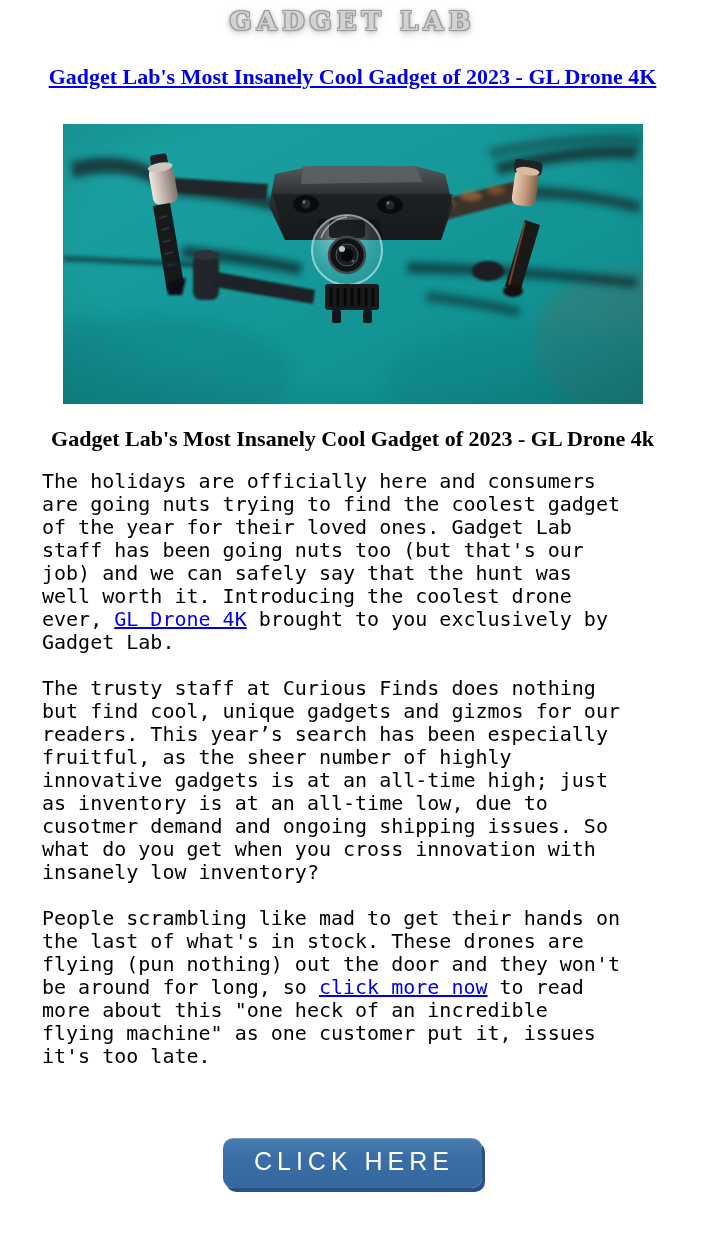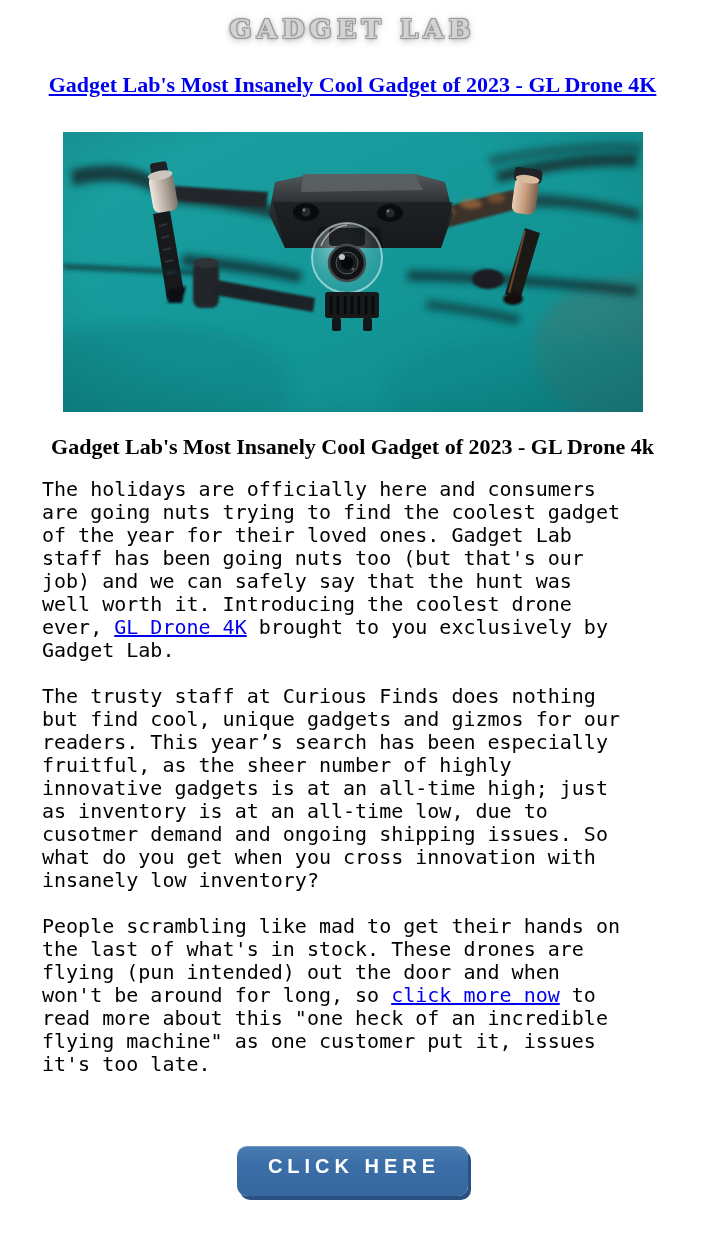--- a/index.html
+++ b/index.html
@@ -3,21 +3,21 @@
 <meta charset="utf-8">
 <style>
   html, body { margin:0; padding:0; background:#ffffff; }
   body {
     width:705px;
     font-family:"Liberation Sans", sans-serif;
     padding-bottom:32px;
   }
 
   
-  .logo-wrap { margin-top:14px; text-align:center; }
+  .logo-wrap { margin-top:6px; text-align:center; }
   .logo {
     display:inline-block;
     font-family:"DejaVu Serif", serif;
     font-weight:bold;
     font-size:26px;
     letter-spacing:5px;
     color:#d3d3d3;
     text-shadow:
       -1px -1px 0 #9b9b9b, 1px -1px 0 #9b9b9b,
       -1px 1px 0 #9b9b9b, 1px 1px 0 #9b9b9b,
@@ -66,24 +66,24 @@
   .content p { margin:0 11px 23px 0; }
   a.inline-link { color:#0000EE; text-decoration:underline; }
 
   
   .cta-wrap { margin-top:70px; text-align:center; }
   a.cta-button {
     display:inline-block;
     background:linear-gradient(#4a7cb0, #3b6ea7 35%, #36689f);
     color:#ffffff;
     font-family:"Liberation Sans", sans-serif;
-    font-weight:bold;
-    font-size:20px;
+    font-weight:normal;
+    font-size:25px;
     letter-spacing:5px;
-    padding:8px 28px 18px 31px;
+    padding:8px 28px 12px 31px;
     border-radius:10px;
     border-top:1px solid #6f98c4;
     box-shadow:3px 4px 0 #2b5183;
     text-decoration:none;
   }
 </style>
 </head>
 <body>
 
 <div class="logo-wrap">
@@ -236,18 +236,18 @@
 
     <rect x="0" y="0" width="580" height="280" fill="url(#vig)"></rect>
   </svg>
 </div>
 
 <h1 class="article-title">Gadget Lab's Most Insanely Cool Gadget of 2023 - GL Drone 4k</h1>
 
 <div class="content">
     <p><span>The holidays are officially here and consumers are going nuts trying to find the coolest gadget of the year for their loved ones. Gadget Lab staff has been going nuts too (but that's our job) and we can safely say that the hunt was well worth it. Introducing the coolest drone ever, </span><a href="#" class="inline-link">GL Drone 4K</a><span> brought to you exclusively by Gadget Lab.</span></p>
     <p><span>The trusty staff at Curious Finds does nothing but find cool, unique gadgets and gizmos for our readers. This year’s search has been especially fruitful, as the sheer number of highly innovative gadgets is at an all-time high; just as inventory is at an all-time low, due to cusotmer demand and ongoing shipping issues. So what do you get when you cross innovation with insanely low inventory?</span></p>
-    <p><span>People scrambling like mad to get their hands on the last of what's in stock. These drones are flying (pun intended) out the door and when won't be around for long, so </span><a href="#" class="inline-link">click more now</a><span> to read more about this "one heck of an incredible flying machine" as one customer put it, issues it's too late.</span></p>
+    <p><span>People scrambling like mad to get their hands on the last of what's in stock. These drones are flying (pun nothing) out the door and they won't be around for long, so </span><a href="#" class="inline-link">click more now</a><span> to read more about this "one heck of an incredible flying machine" as one customer put it, issues it's too late.</span></p>
   </div>
 
 <div class="cta-wrap">
   <a href="#" class="cta-button">CLICK HERE</a>
 </div>
 
 </body></html>

